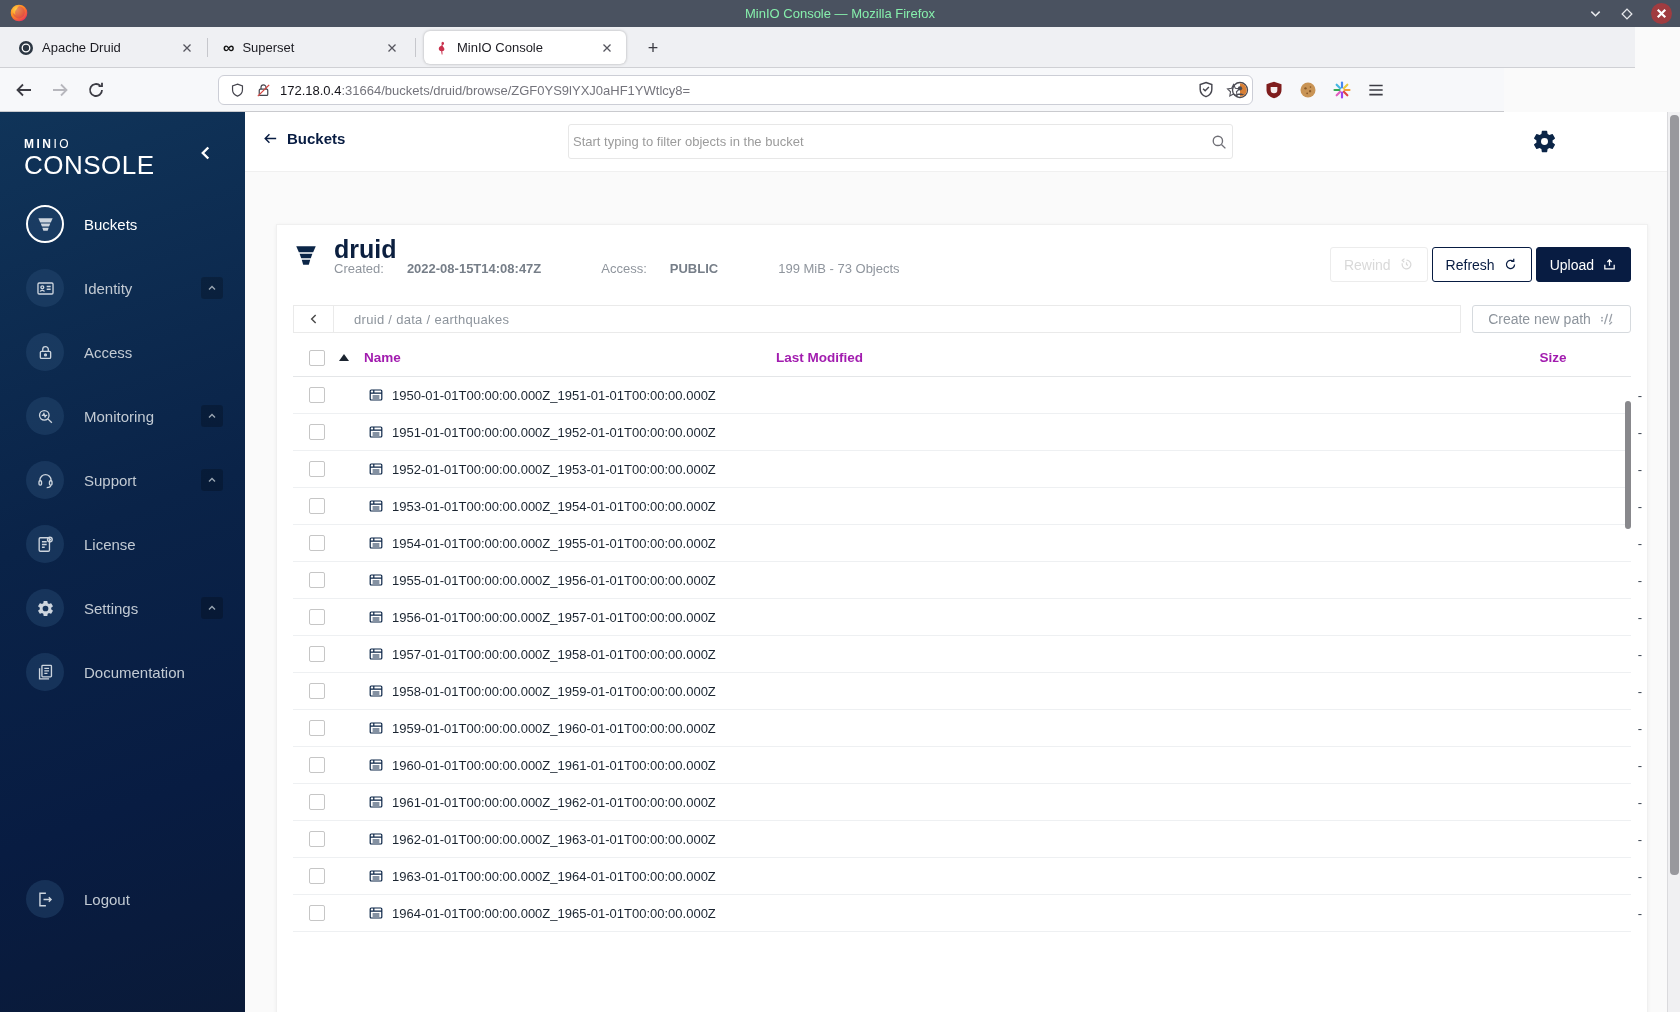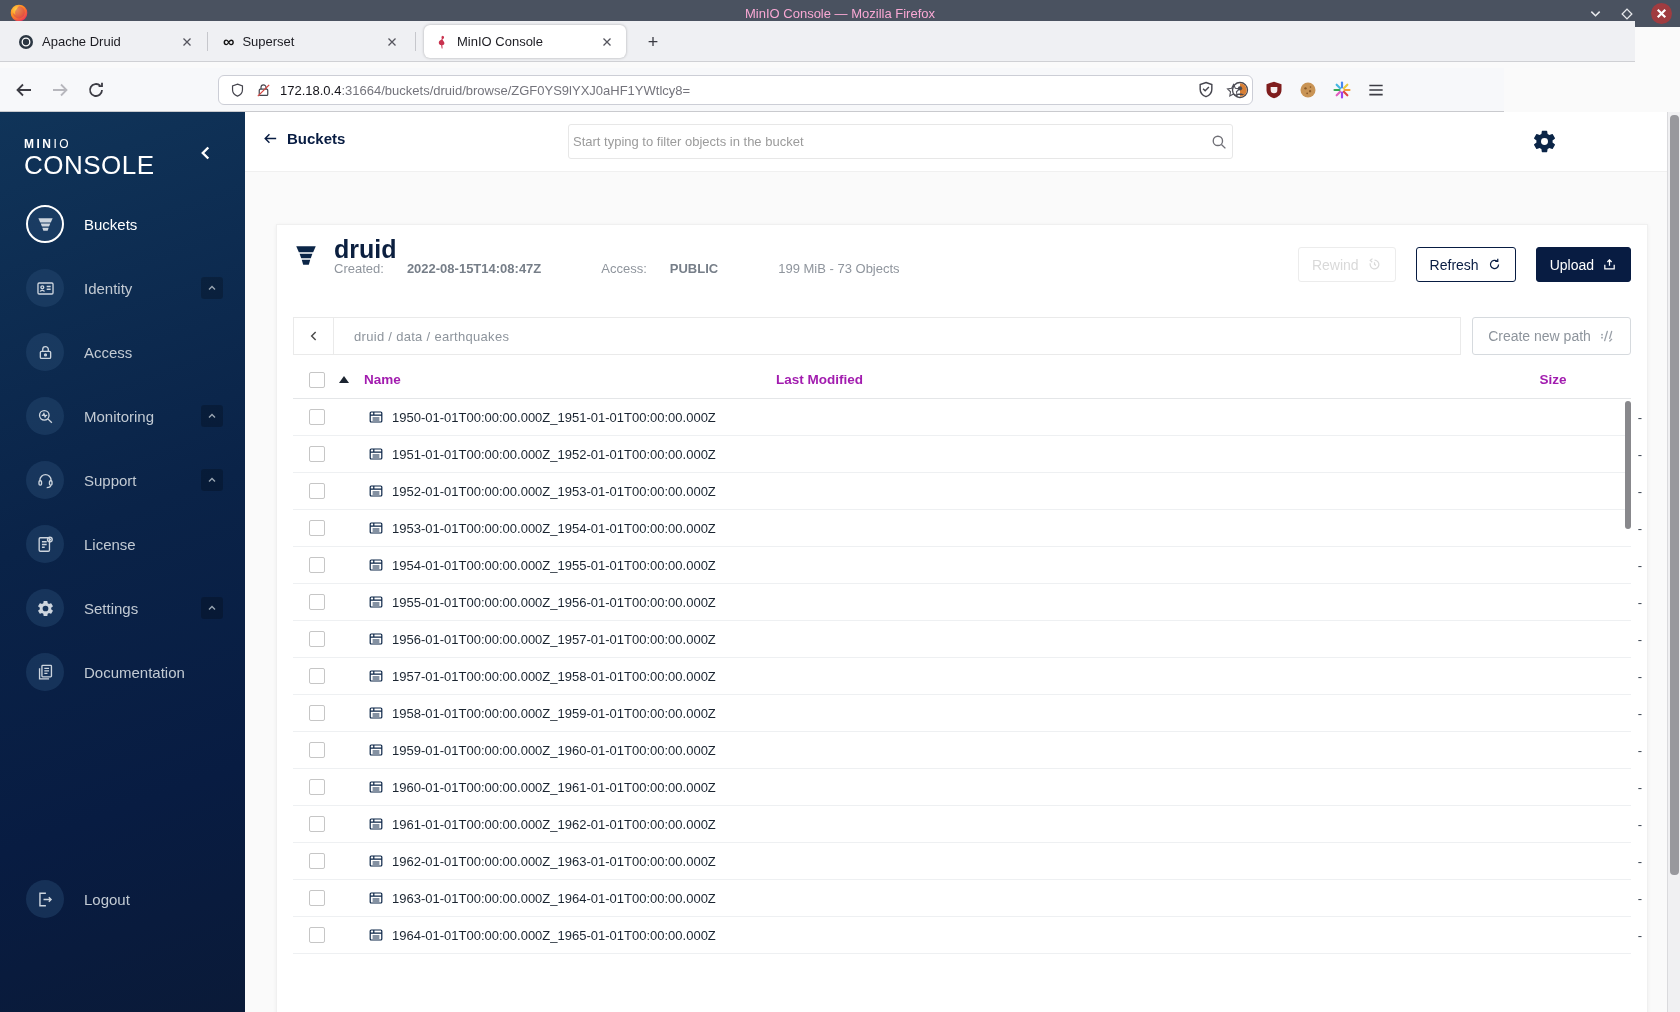--- a/index.html
+++ b/index.html
@@ -3,26 +3,26 @@
 <meta charset="utf-8">
 <style>
   * { margin:0; padding:0; box-sizing:border-box; }
   html,body { width:1680px; height:1012px; overflow:hidden;
     font-family:"Liberation Sans", sans-serif; background:#fafafa; }
 
   
   .titlebar { position:absolute; left:0; top:0; width:1680px; height:27px;
     background:#4a5260; display:flex; align-items:center; }
   .fx-logo { position:absolute; left:9px; top:3px; width:20px; height:20px; }
-  .win-title { width:100%; text-align:center; color:#f9a8d4; font-size:13px; }
+  .win-title { width:100%; text-align:center; color:#86efac; font-size:13px; }
   .win-controls { position:absolute; right:8px; top:0; height:27px; display:flex; align-items:center; gap:16px; }
   .wc { width:16px; height:16px; display:flex; align-items:center; justify-content:center; cursor:default; }
   .wc-close { width:21px; height:21px; border-radius:50%; background:#a03c40; }
 
-  .tabbar { position:absolute; left:0; top:21px; width:1635px; height:41px;
+  .tabbar { position:absolute; left:0; top:27px; width:1635px; height:41px;
     background:#eff0f3; border-bottom:1px solid #cfd0d4; }
   .tab { position:absolute; top:4px; height:33px; display:flex; align-items:center;
     padding:0 10px; border-radius:6px; font-size:13px; color:#1c1c22; cursor:default; }
   .tab .tab-label { margin-left:8px; flex:1; white-space:nowrap; overflow:hidden; }
   .tab .tab-close { margin-left:10px; color:#5a5a62; font-size:11px; width:18px; height:18px;
     display:flex; align-items:center; justify-content:center; }
   .tab-active { background:#ffffff; box-shadow:0 0 3px rgba(0,0,0,.28); }
   .tab-sep { position:absolute; top:11px; width:1px; height:19px; background:#c6c7cc; }
   .newtab { position:absolute; left:640px; top:8px; width:26px; height:26px; font-size:18px;
     color:#3a3a42; display:flex; align-items:center; justify-content:center; }
@@ -78,28 +78,28 @@
   .card { position:absolute; left:31px; top:52px; width:1372px; height:800px; background:#fff;
     border:1px solid #f0f0f0; box-shadow:0 1px 4px rgba(0,0,0,.05); padding:12px 16px; }
 
   .bucket-header { display:flex; height:68px; }
   .bucket-ic { width:26px; height:26px; color:#0b2547; margin-top:6px; flex:none; }
   .bucket-texts { margin-left:15px; }
   .bucket-name { font-size:25px; font-weight:bold; color:#0b1f3f; line-height:24px; }
   .bucket-meta { margin-top:0; font-size:13px; color:#8f959d; display:flex; gap:23px; white-space:nowrap; }
   .meta-val { font-weight:bold; color:#767e88; }
   .meta-gap { width:14px; }
-  .hdr-buttons { margin-left:auto; margin-top:10px; display:flex; gap:20px; height:42px; }
+  .hdr-buttons { margin-left:auto; margin-top:10px; display:flex; gap:4px; height:42px; }
   .btn { display:flex; align-items:center; gap:8px; padding:0 13px; border-radius:3px;
     font-size:14px; height:35px; cursor:pointer; background:#fff; border:1px solid #081c42; color:#081c42; }
   .btn svg { width:15px; height:15px; }
   .btn-disabled { border-color:#ececec; color:#d9d9d9; cursor:default; }
   .btn-primary { background:#081c42; color:#fff; border-color:#081c42; }
 
-  .browse-row { margin-top:12px; display:flex; height:38px; }
+  .browse-row { margin-top:0; display:flex; height:28px; }
   .crumb-bar { flex:1; border:1px solid #eaeaea; display:flex; align-items:center; }
   .crumb-back { width:40px; height:100%; border-right:1px solid #eaeaea; display:flex;
     align-items:center; justify-content:center; color:#4a4a4a; cursor:pointer; }
   .crumb-back svg { width:16px; height:16px; }
   .crumb-text { margin-left:20px; font-size:13px; color:#8d949c; letter-spacing:.3px; cursor:pointer; }
   .create-path-btn { width:159px; margin-left:11px; border:1px solid #d6dade; border-radius:3px;
     display:flex; align-items:center; justify-content:center; gap:8px; color:#8d949c; font-size:14px; cursor:pointer; }
   .create-path-btn svg { width:16px; height:16px; }
 
   .table { margin-top:6px; }

